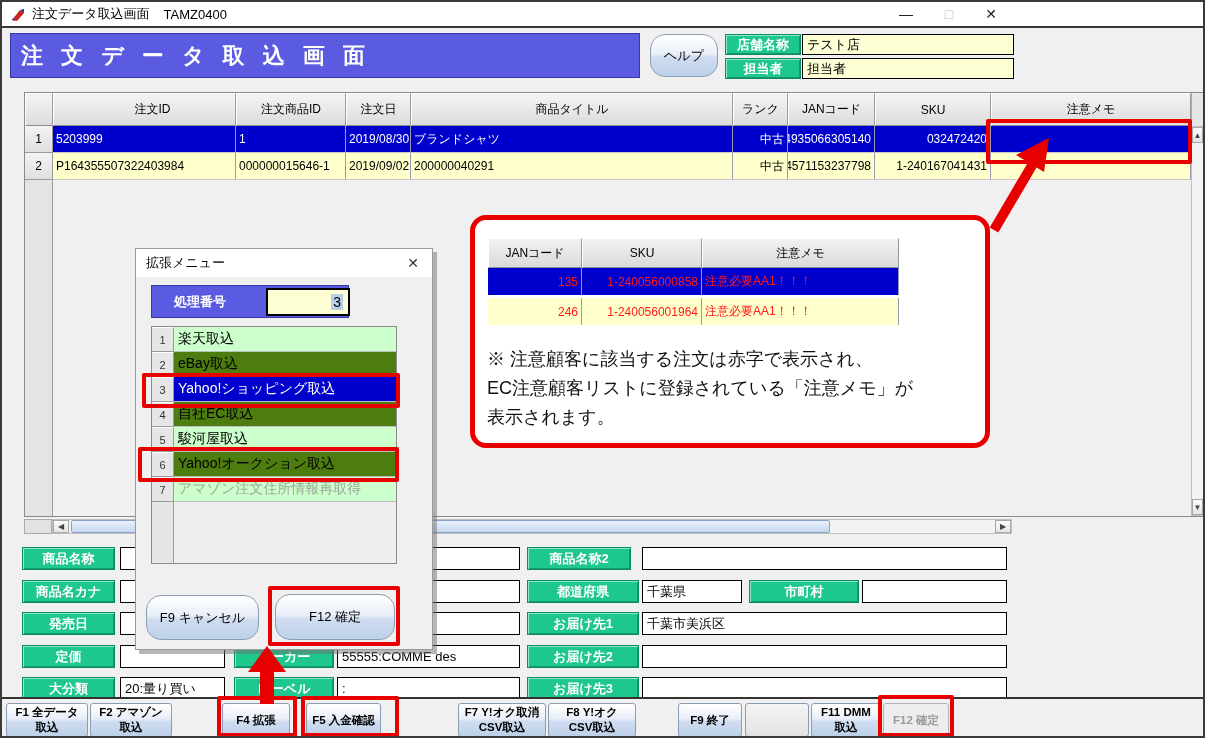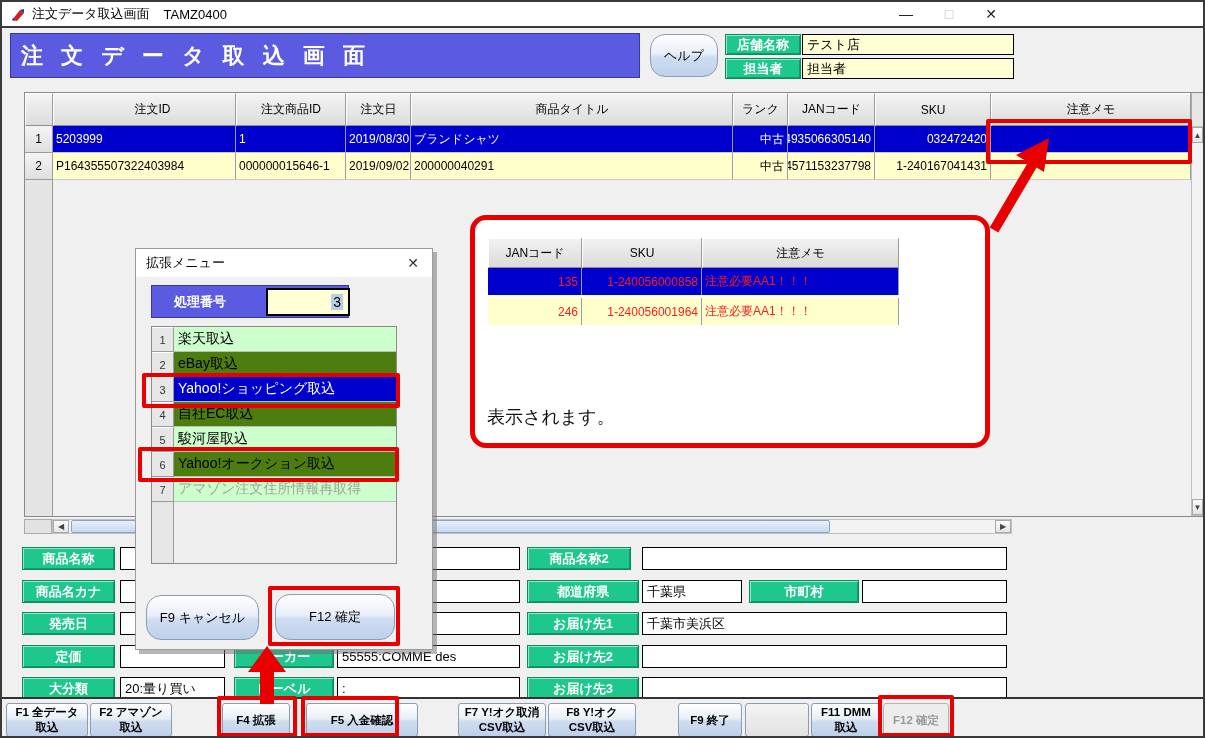--- a/index.html
+++ b/index.html
@@ -219,20 +219,22 @@
     <div class="abs" style="left:13px; top:48px; display:flex;">
       <div class="mgc ar r-blue" style="width:94px; color:#ff1a1a;">135</div>
       <div class="mgc ar r-blue" style="width:120px; color:#ff1a1a;">1-240056000858</div>
       <div class="mgc r-blue" style="width:197px; color:#ff1a1a;">注意必要AA1！！！</div>
     </div>
     <div class="abs" style="left:13px; top:78px; display:flex;">
       <div class="mgc ar r-yellow" style="width:94px; color:#ff1a1a;">246</div>
       <div class="mgc ar r-yellow" style="width:120px; color:#ff1a1a;">1-240056001964</div>
       <div class="mgc r-yellow" style="width:197px; color:#ff1a1a;">注意必要AA1！！！</div>
     </div>
+    <div class="abs note" style="left:12px; top:125px;">※ 注意顧客に該当する注文は赤字で表示され、</div>
+    <div class="abs note" style="left:12px; top:154px;">EC注意顧客リストに登録されている「注意メモ」が</div>
     <div class="abs note" style="left:12px; top:183px;">表示されます。</div>
   </div>
 
   <div class="abs dlg">
     <div class="dlgtitle">拡張メニュー</div>
     <div class="dlgclose">✕</div>
     <div class="procpanel">処理番号</div>
     <div class="procframe">
         <span class="sel3">3</span>
       </div>
@@ -270,21 +272,21 @@
     <div class="abs btn3d" style="left:10px; top:346px; width:113px; height:45px; font-size:13px;">F9 キャンセル</div>
     <div class="abs btn3d" style="left:139px; top:345px; width:120px; height:46px; font-size:13px;">F12 確定</div>
   </div>
 
   <div class="bbar">
     <div class="bbtn" style="left:4px;   width:82px;">F1 全データ
 取込</div>
     <div class="bbtn" style="left:88px;  width:82px;">F2 アマゾン
 取込</div>
     <div class="bbtn" style="left:220px; width:68px;">F4 拡張</div>
-    <div class="bbtn" style="left:304px; width:112px;">F5 入金確認</div>
+    <div class="bbtn" style="left:304px; width:75px;">F5 入金確認</div>
     <div class="bbtn" style="left:456px; width:88px;">F7 Y!オク取消
 CSV取込</div>
     <div class="bbtn" style="left:546px; width:88px;">F8 Y!オク
 CSV取込</div>
     <div class="bbtn" style="left:676px; width:64px;">F9 終了</div>
     <div class="bbtn bempty" style="left:743px; width:64px;"></div>
     <div class="bbtn" style="left:809px; width:70px;">F11 DMM
 取込</div>
     <div class="bbtn bdis" style="left:881px; width:66px;">F12 確定</div>
   </div>

